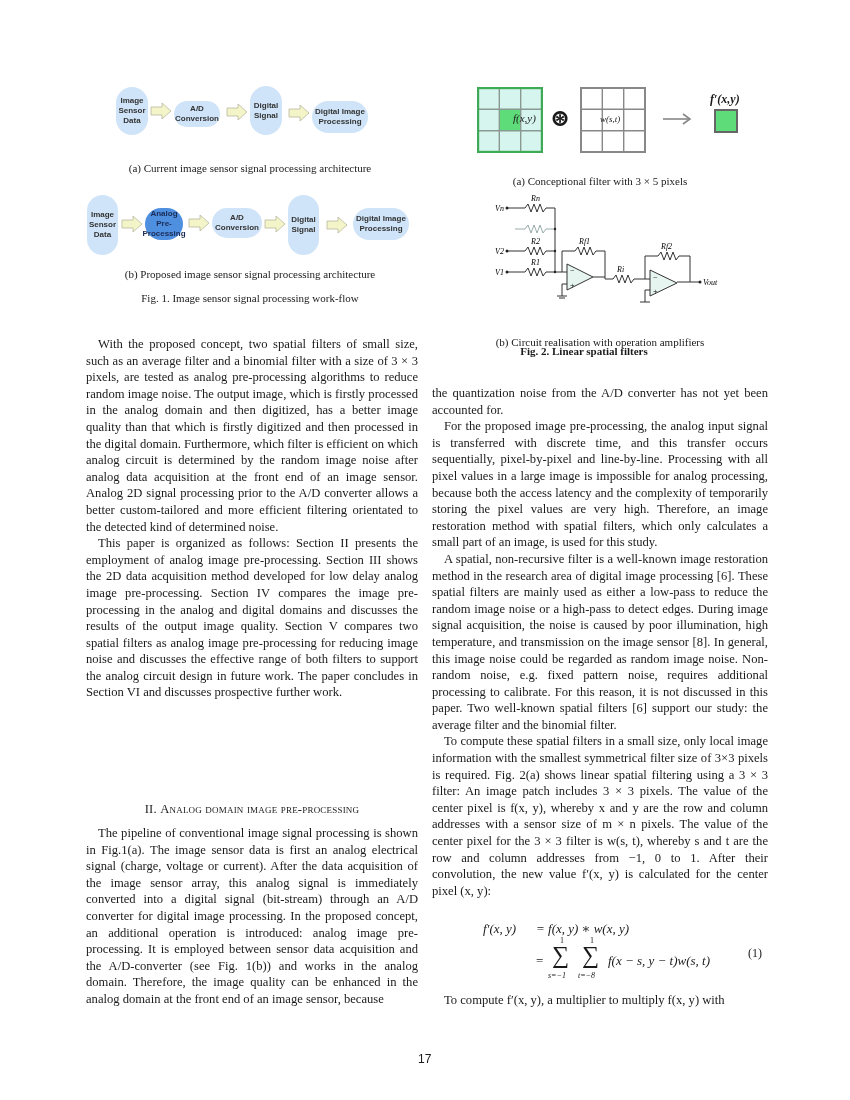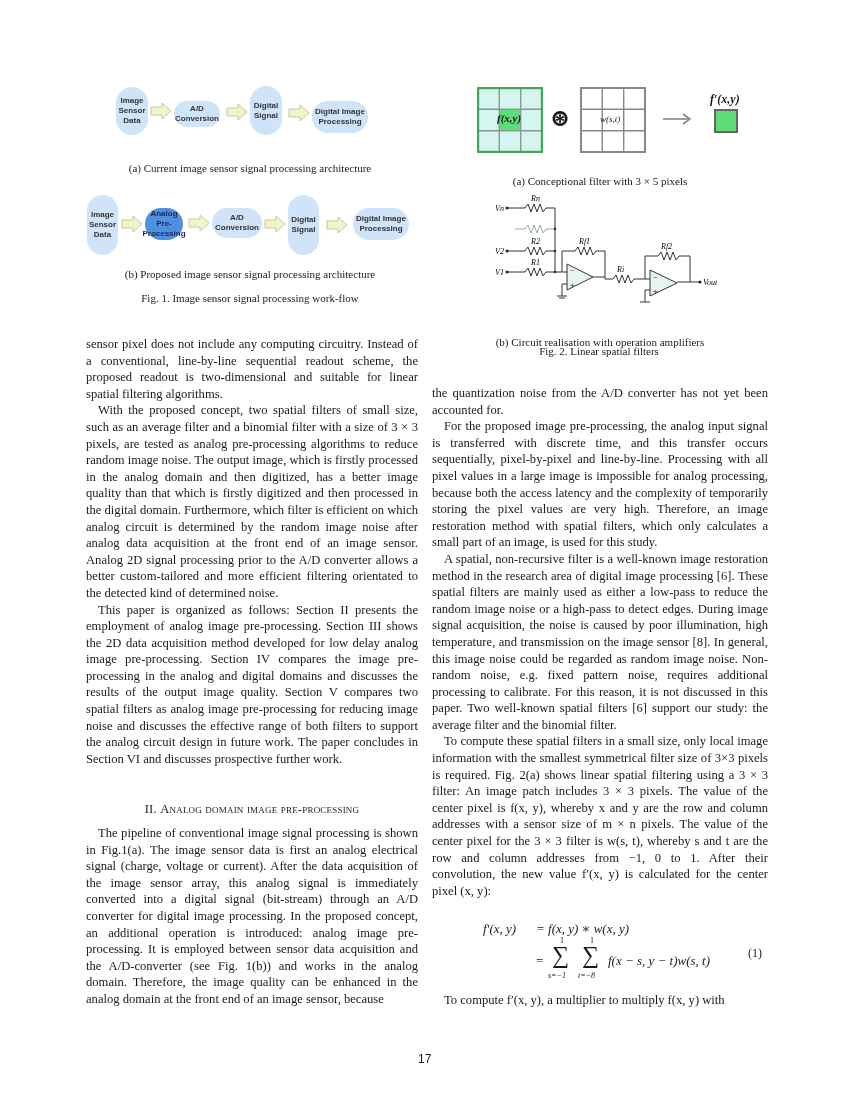--- a/index.html
+++ b/index.html
@@ -84,21 +84,21 @@
 <div>
   <svg class="abs" style="left:477px;top:87px;" width="66" height="66" viewBox="0 0 66 66">
     <rect x="1" y="1" width="64" height="64" fill="#d7f5ef" stroke="#3daa55" stroke-width="2"></rect>
     <rect x="22.3" y="22.3" width="21.4" height="21.4" fill="#5fdc7a"></rect>
     <line x1="22.3" y1="1" x2="22.3" y2="65" stroke="#8a9a92" stroke-width="1.4"></line>
     <line x1="43.7" y1="1" x2="43.7" y2="65" stroke="#8a9a92" stroke-width="1.4"></line>
     <line x1="1" y1="22.3" x2="65" y2="22.3" stroke="#8a9a92" stroke-width="1.4"></line>
     <line x1="1" y1="43.7" x2="65" y2="43.7" stroke="#8a9a92" stroke-width="1.4"></line>
     <rect x="1" y="1" width="64" height="64" fill="none" stroke="#3daa55" stroke-width="2.4"></rect>
   </svg>
-  <div class="abs math" style="left:497px;top:112px;font-size:11px;font-weight:bold;">f(x,y)</div>
+  <div class="abs math" style="left:513px;top:112px;font-size:11px;font-weight:normal;">f(x,y)</div>
   <div class="abs" style="left:550px;top:105px;font-size:24px;font-weight:bold;line-height:26px;">⊛</div>
   <svg class="abs" style="left:580px;top:87px;" width="66" height="66" viewBox="0 0 66 66">
     <rect x="1" y="1" width="64" height="64" fill="#fff" stroke="#888" stroke-width="2"></rect>
     <line x1="22.3" y1="1" x2="22.3" y2="65" stroke="#888" stroke-width="1.4"></line>
     <line x1="43.7" y1="1" x2="43.7" y2="65" stroke="#888" stroke-width="1.4"></line>
     <line x1="1" y1="22.3" x2="65" y2="22.3" stroke="#888" stroke-width="1.4"></line>
     <line x1="1" y1="43.7" x2="65" y2="43.7" stroke="#888" stroke-width="1.4"></line>
   </svg>
   <div class="abs math" style="left:600px;top:114px;font-size:9px;">w(s,t)</div>
   <svg class="abs" style="left:662px;top:112px;" width="30" height="14" viewBox="0 0 30 14">
@@ -177,25 +177,24 @@
     <text x="84" y="52">Rf1</text>
     <text x="122" y="80">Ri</text>
     <text x="166" y="57">Rf2</text>
     <text x="208" y="93">Vout</text>
     <text x="75" y="81" font-style="normal" font-size="8">−</text>
     <text x="75" y="96" font-style="normal" font-size="8">+</text>
     <text x="158" y="88" font-style="normal" font-size="8">−</text>
     <text x="158" y="102" font-style="normal" font-size="8">+</text>
   </svg>
   <div class="caption" style="left:460px;top:320px;width:280px;margin-top:16px;">(b) Circuit realisation with operation amplifiers</div>
-  <div class="caption" style="left:459px;top:345px;width:280px;">Fig. 2.  Linear spatial filters</div>
+  <div class="caption" style="left:444px;top:345px;width:280px;font-weight:bold;">Fig. 2.  Linear spatial filters</div>
 </div>
 
 <div class="col" style="left:86px;top:336px;width:332px;">
-  <p class="noindent">sensor pixel does not include any computing circuitry. Instead of a conventional, line-by-line sequential readout scheme, the proposed readout is two-dimensional and suitable for linear spatial filtering algorithms.</p>
   <p>With the proposed concept, two spatial filters of small size, such as an average filter and a binomial filter with a size of 3 × 3 pixels, are tested as analog pre-processing algorithms to reduce random image noise. The output image, which is firstly processed in the analog domain and then digitized, has a better image quality than that which is firstly digitized and then processed in the digital domain. Furthermore, which filter is efficient on which analog circuit is determined by the random image noise after analog data acquisition at the front end of an image sensor. Analog 2D signal processing prior to the A/D converter allows a better custom-tailored and more efficient filtering orientated to the detected kind of determined noise.</p>
   <p>This paper is organized as follows: Section II presents the employment of analog image pre-processing. Section III shows the 2D data acquisition method developed for low delay analog image pre-processing. Section IV compares the image pre-processing in the analog and digital domains and discusses the results of the output image quality. Section V compares two spatial filters as analog image pre-processing for reducing image noise and discusses the effective range of both filters to support the analog circuit design in future work. The paper concludes in Section VI and discusses prospective further work.</p>
 </div>
 
 <div class="section-title" style="left:86px;top:802px;width:332px;">
   <span>II.</span>
   <span class="sc">Analog domain image pre-processing</span>
 </div>
 
 <div class="col" style="left:86px;top:825px;width:332px;">

